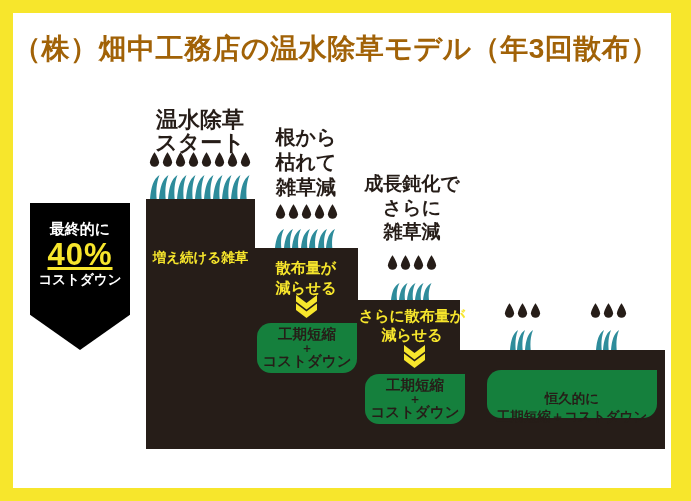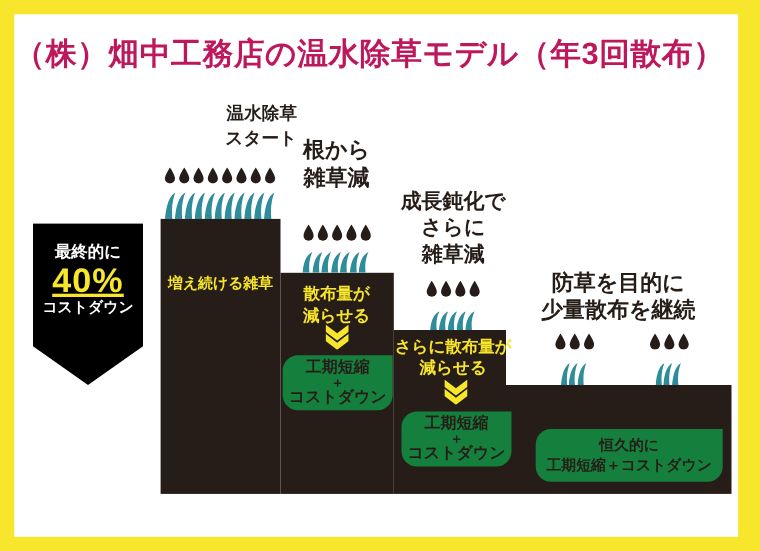--- a/index.html
+++ b/index.html
@@ -1,36 +1,36 @@
 <!DOCTYPE html>
 <html><head>
 <meta charset="utf-8">
 <style>
   html,body{margin:0;padding:0;}
   body{font-family:"Liberation Sans","DejaVu Sans",sans-serif;}
   .canvas{position:relative;width:691px;height:501px;background:#F7E62C;overflow:hidden;}
   .inner{position:absolute;left:13px;top:13px;width:658px;height:475px;background:#FFFFFF;}
   .title{position:absolute;left:13px;top:30px;width:558px;text-align:center;
-         font-size:28px;font-weight:900;color:#be185d;letter-spacing:0.5px;white-space:nowrap;}
+         font-size:28px;font-weight:900;color:#a16207;letter-spacing:0.5px;white-space:nowrap;}
   
   .step{position:absolute;background:#261D18;}
   .step1{left:146px;top:199px;width:109px;height:250px;}
   .step2{left:255px;top:248px;width:103px;height:201px;}
   .step3{left:358px;top:300px;width:102px;height:149px;}
   .step4{left:460px;top:350px;width:205px;height:99px;}
   
   .badge{position:absolute;left:30px;top:203px;width:100px;height:147px;background:#000000;
          clip-path:polygon(0 0,100% 0,100% 76%,50% 100%,0 76%);
          text-align:center;color:#fff;font-weight:900;}
   .badge .b1{margin-top:17px;font-size:15px;}
   .badge .b2{font-size:31px;line-height:32px;color:#F7E62C;letter-spacing:1px;text-decoration:underline;}
   .badge .b3{font-size:13.5px;}
   
   .hdr{position:absolute;text-align:center;font-weight:900;color:#261D18;white-space:nowrap;}
-  .hdr1{left:130px;width:140px;top:92px;font-size:16px;line-height:23px;text-align:right;}
+  .hdr1{left:130px;width:140px;top:108px;font-size:22px;line-height:23px;}
   .hdr2{left:236px;width:140px;top:125px;font-size:20px;line-height:25px;}
   .hdr3{left:342px;width:140px;top:172px;font-size:19px;line-height:24px;}
   .hdr4{left:472px;width:180px;top:246px;font-size:20px;line-height:24px;}
   
   .drops{position:absolute;display:flex;justify-content:center;align-items:flex-end;gap:2px;}
   .drops svg{display:block;}
   .d1{left:130px;width:140px;top:152px;}
   .d2{left:236px;width:140px;top:204px;}
   .d3{left:342px;width:140px;top:255px;}
   .d4a{left:482px;width:80px;top:303px;}
@@ -52,21 +52,21 @@
   .l2{left:236px;width:140px;top:258px;font-size:15px;line-height:20px;}
   .l3{left:342px;width:140px;top:306px;font-size:15px;line-height:19px;}
   .chev{position:absolute;}
   .c2{left:296px;top:295px;}
   .c3{left:404px;top:345px;}
   
   .wbox{position:absolute;background:#15803d;border-radius:14px 0 14px 14px;
         text-align:center;font-weight:900;color:#261D18;}
   .wb2{left:257px;top:323px;width:100px;height:50px;font-size:14.5px;line-height:15px;padding-top:4px;box-sizing:border-box;}
   .wb3{left:365px;top:374px;width:100px;height:50px;font-size:14.5px;line-height:15px;padding-top:4px;box-sizing:border-box;}
-  .wb4{left:487px;top:390px;width:170px;height:48px;font-size:13.5px;line-height:18px;padding-top:6px;box-sizing:border-box;}
+  .wb4{left:487px;top:370px;width:170px;height:48px;font-size:13.5px;line-height:18px;padding-top:20px;box-sizing:border-box;}
   .plus{font-size:12px;line-height:12px;}
 </style>
 </head>
 <body>
 
 <div class="canvas">
   <div class="inner"></div>
 
   <div class="title">（株）畑中工務店の温水除草モデル（年3回散布）</div>
 
@@ -143,20 +143,21 @@
         <path d="M0 24 C1 12 3 4 8.5 0 C5.5 9 5.5 16 6 24 Z" fill="#2E8C9B"></path>
       </svg>
       <svg viewBox="0 0 9 24" preserveAspectRatio="none">
         <path d="M0 24 C1 12 3 4 8.5 0 C5.5 9 5.5 16 6 24 Z" fill="#2E8C9B"></path>
       </svg>
     </div>
   <div class="ylab l1">増え続ける雑草</div>
 
   <div class="hdr hdr2">
     <div>根から</div>
+    <div>枯れて</div>
     <div>雑草減</div>
   </div>
   <div class="drops d2">
       <svg width="11" height="15" viewBox="0 0 12 16">
         <path d="M6 0 C6 0 1 7.5 1 11 a5 5 0 0 0 10 0 C11 7.5 6 0 6 0 Z" fill="#261D18"></path>
       </svg>
       <svg width="11" height="15" viewBox="0 0 12 16">
         <path d="M6 0 C6 0 1 7.5 1 11 a5 5 0 0 0 10 0 C11 7.5 6 0 6 0 Z" fill="#261D18"></path>
       </svg>
       <svg width="11" height="15" viewBox="0 0 12 16">
@@ -249,24 +250,20 @@
   <svg class="chev c3" width="21" height="23" viewBox="0 0 21 23">
     <polygon points="0,0 10.5,8 21,0 21,6.5 10.5,14.5 0,6.5" fill="#F7E62C"></polygon>
     <polygon points="0,8.5 10.5,16.5 21,8.5 21,15 10.5,23 0,15" fill="#F7E62C"></polygon>
   </svg>
   <div class="wbox wb3">
     <div>工期短縮</div>
     <div class="plus">＋</div>
     <div>コストダウン</div>
   </div>
 
-  <div class="hdr hdr4">
-    <div>防草を目的に</div>
-    <div>少量散布を継続</div>
-  </div>
   <div class="drops d4a">
       <svg width="11" height="15" viewBox="0 0 12 16">
         <path d="M6 0 C6 0 1 7.5 1 11 a5 5 0 0 0 10 0 C11 7.5 6 0 6 0 Z" fill="#261D18"></path>
       </svg>
       <svg width="11" height="15" viewBox="0 0 12 16">
         <path d="M6 0 C6 0 1 7.5 1 11 a5 5 0 0 0 10 0 C11 7.5 6 0 6 0 Z" fill="#261D18"></path>
       </svg>
       <svg width="11" height="15" viewBox="0 0 12 16">
         <path d="M6 0 C6 0 1 7.5 1 11 a5 5 0 0 0 10 0 C11 7.5 6 0 6 0 Z" fill="#261D18"></path>
       </svg>

